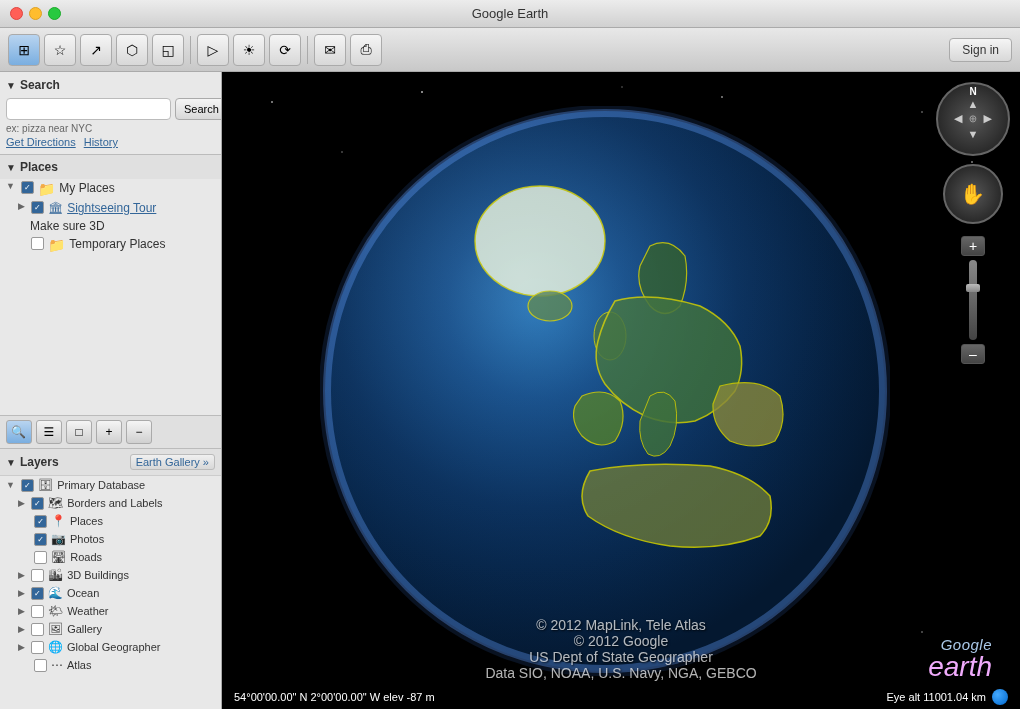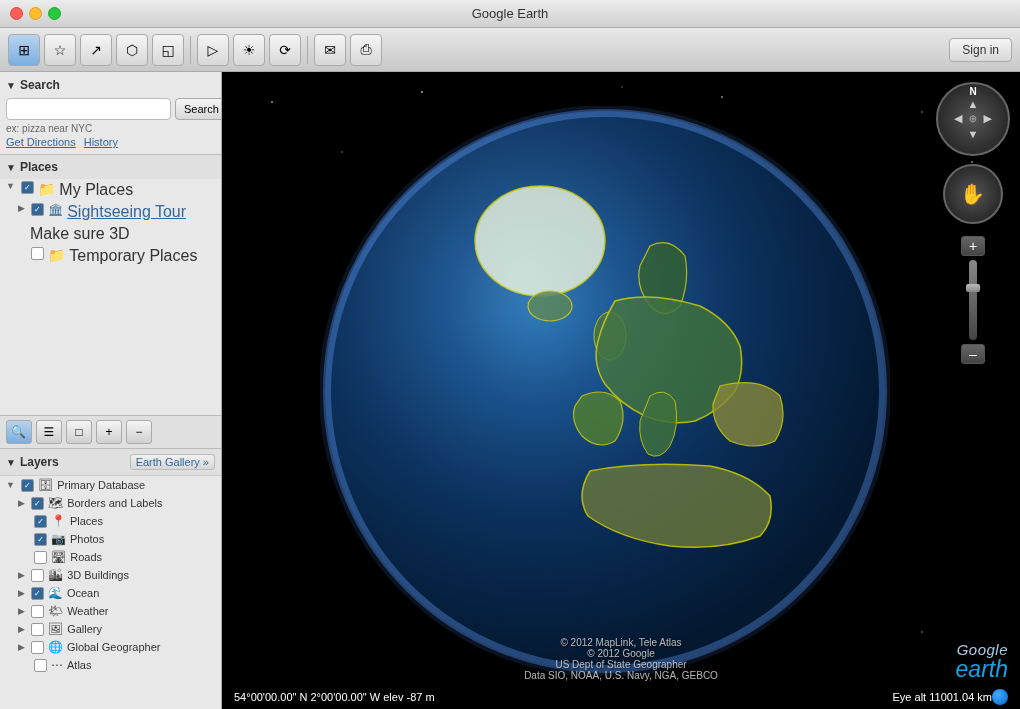--- a/index.html
+++ b/index.html
@@ -81,21 +81,21 @@
     
     .places-panel { flex: 1; overflow-y: auto; border-bottom: 1px solid #bbb; }
     .panel-header {
       display: flex; align-items: center; gap: 4px;
       font-weight: 600; font-size: 12px; color: #333;
       padding: 5px 6px; background: #e0e0e0;
     }
     .tree-item { padding: 2px 6px; display: flex; align-items: flex-start; gap: 4px; cursor: pointer; }
     .tree-item.indent1 { padding-left: 18px; }
     .tree-item.indent2 { padding-left: 30px; }
-    .item-label { font-size: 16px; color: #333; }
+    .item-label { font-size: 12px; color: #333; }
     .item-label.link { color: #336699; text-decoration: underline; }
     .expand-arrow { font-size: 9px; color: #666; margin-right: 2px; }
 
     
     .bottom-toolbar {
       padding: 4px 6px;
       background: #e0e0e0;
       border-bottom: 1px solid #bbb;
       display: flex; align-items: center; gap: 4px;
     }
@@ -131,28 +131,28 @@
       overflow: hidden;
     }
 
     
     .stars { position: absolute; inset: 0; }
 
     
     .attribution {
       position: absolute;
       bottom: 28px; left: 50%; transform: translateX(-50%);
-      text-align: center; color: rgba(255,255,255,0.7); font-size: 10px;
+      text-align: center; color: rgba(255,255,255,0.7); font-size: 14px;
       text-shadow: 1px 1px 2px rgba(0,0,0,0.8);
     }
 
     
     .ge-logo {
       position: absolute;
-      bottom: 28px; right: 12px;
+      bottom: 28px; right: 28px;
       display: flex; flex-direction: column; align-items: flex-end;
     }
     .ge-logo-text { font-size: 22px; color: white; font-weight: 300; text-shadow: 1px 1px 3px rgba(0,0,0,0.5); }
     .ge-logo-brand { font-size: 13px; color: #aad4f5; font-style: italic; }
 
     
     .status-bar {
       position: absolute;
       bottom: 0; left: 0; right: 0; height: 24px;
       background: rgba(0,0,0,0.75);
@@ -501,26 +501,26 @@
 
     <div class="attribution">
       <div>© 2012 MapLink, Tele Atlas</div>
       <div>© 2012 Google</div>
       <div>US Dept of State Geographer</div>
       <div>Data SIO, NOAA, U.S. Navy, NGA, GEBCO</div>
     </div>
 
     <div class="ge-logo">
       <span class="ge-logo-brand" style="font-size:15px; color:#aac8e8; letter-spacing:0.5px;">Google</span>
-      <span class="ge-logo-text" style="font-size:23px; font-style:italic; color:#0ea5e9; line-height:1;">earth</span>
+      <span class="ge-logo-text" style="font-size:28px; font-style:italic; color:#f0abfc; line-height:1;">earth</span>
     </div>
 
     <div class="status-bar">
       <span>54°00'00.00" N   2°00'00.00" W  elev  -87 m</span>
-      <div style="display:flex; align-items:center; ">
+      <div style="display:flex; align-items:center; gap:6px;">
         <span>Eye alt 11001.04 km</span>
         <span class="globe-status-icon"></span>
       </div>
     </div>
 
     <div class="nav-controls">
 
       <div class="compass-ring">
         <span class="compass-n">N</span>
         <div class="compass-arrows">

